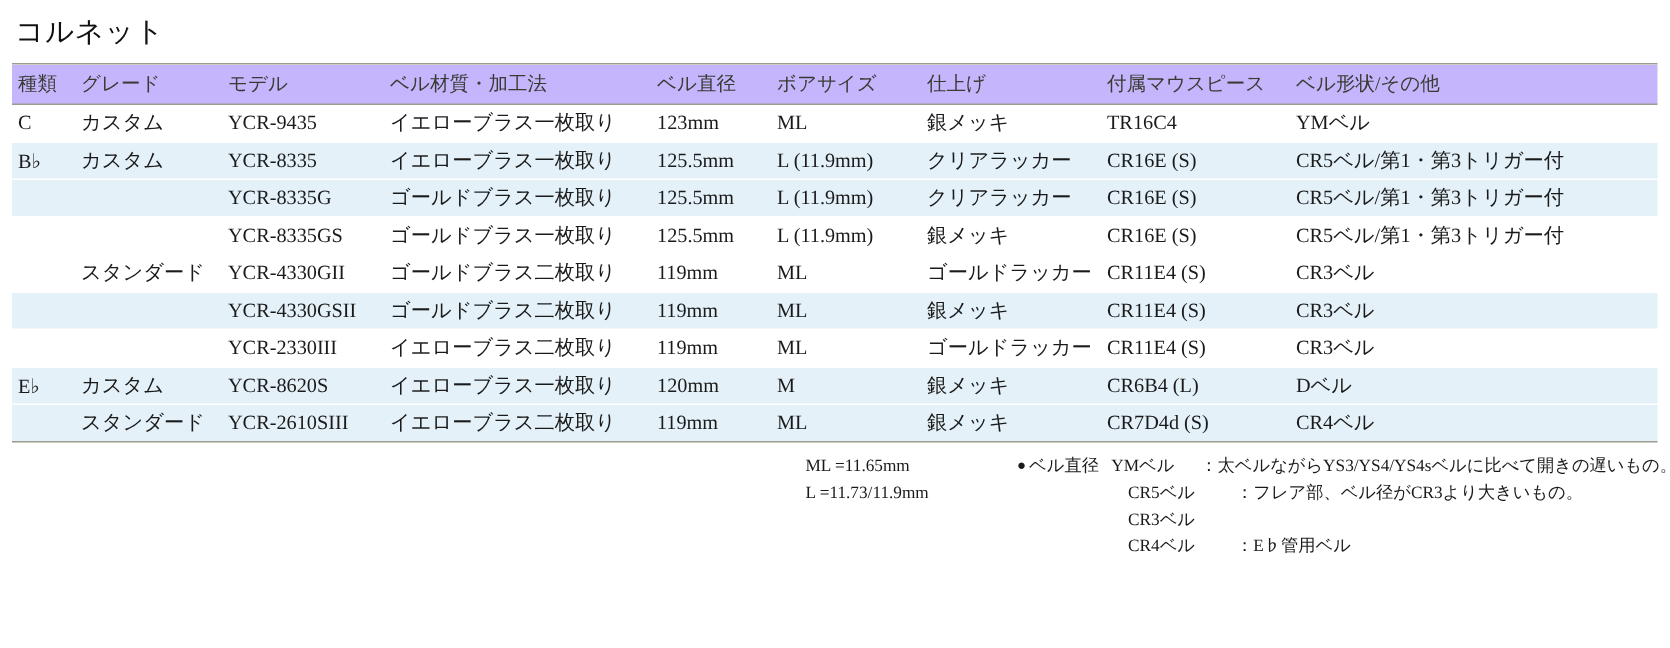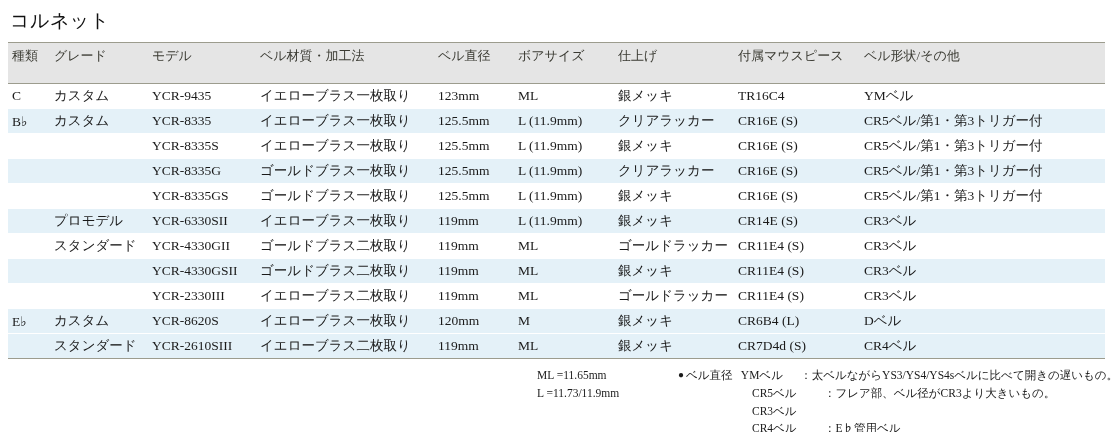--- a/index.html
+++ b/index.html
@@ -36,27 +36,27 @@
   }
   table.spec th, table.spec td {
     text-align: left;
     padding: 3px 4px 3px 4px;
     font-weight: normal;
     vertical-align: middle;
     white-space: nowrap;
     overflow: hidden;
   }
   table.spec thead th {
-    background: #e5e5e5;
+    background: #c4b5fd;
     color: #3a3a32;
     border-top: 1px solid #9c9c8e;
     border-bottom: 1px solid #9c9c8e;
     font-size: 13px;
     padding-top: 4px;
-    padding-bottom: 18px;
+    padding-bottom: 4px;
     margin-top: 48px;
   }
   table.spec tbody tr {
     border-bottom: 1px solid #ffffff;
   }
   table.spec tbody tr.shade td {
     background: #e4f1f8;
   }
   table.spec tbody tr.plain td {
     background: #ffffff;
@@ -170,31 +170,20 @@
           <td>B♭</td>
           <td>カスタム</td>
           <td>YCR-8335</td>
           <td>イエローブラス一枚取り</td>
           <td>125.5mm</td>
           <td>L (11.9mm)</td>
           <td>クリアラッカー</td>
           <td>CR16E (S)</td>
           <td>CR5ベル/第1・第3トリガー付</td>
         </tr>
-        <tr class="plain">
-          <td></td>
-          <td></td>
-          <td>YCR-8335S</td>
-          <td>イエローブラス一枚取り</td>
-          <td>125.5mm</td>
-          <td>L (11.9mm)</td>
-          <td>銀メッキ</td>
-          <td>CR16E (S)</td>
-          <td>CR5ベル/第1・第3トリガー付</td>
-        </tr>
         <tr class="shade">
           <td></td>
           <td></td>
           <td>YCR-8335G</td>
           <td>ゴールドブラス一枚取り</td>
           <td>125.5mm</td>
           <td>L (11.9mm)</td>
           <td>クリアラッカー</td>
           <td>CR16E (S)</td>
           <td>CR5ベル/第1・第3トリガー付</td>
@@ -202,31 +191,20 @@
         <tr class="plain">
           <td></td>
           <td></td>
           <td>YCR-8335GS</td>
           <td>ゴールドブラス一枚取り</td>
           <td>125.5mm</td>
           <td>L (11.9mm)</td>
           <td>銀メッキ</td>
           <td>CR16E (S)</td>
           <td>CR5ベル/第1・第3トリガー付</td>
-        </tr>
-        <tr class="shade">
-          <td></td>
-          <td>プロモデル</td>
-          <td>YCR-6330SII</td>
-          <td>イエローブラス一枚取り</td>
-          <td>119mm</td>
-          <td>L (11.9mm)</td>
-          <td>銀メッキ</td>
-          <td>CR14E (S)</td>
-          <td>CR3ベル</td>
         </tr>
         <tr class="plain">
           <td></td>
           <td>スタンダード</td>
           <td>YCR-4330GII</td>
           <td>ゴールドブラス二枚取り</td>
           <td>119mm</td>
           <td>ML</td>
           <td>ゴールドラッカー</td>
           <td>CR11E4 (S)</td>

